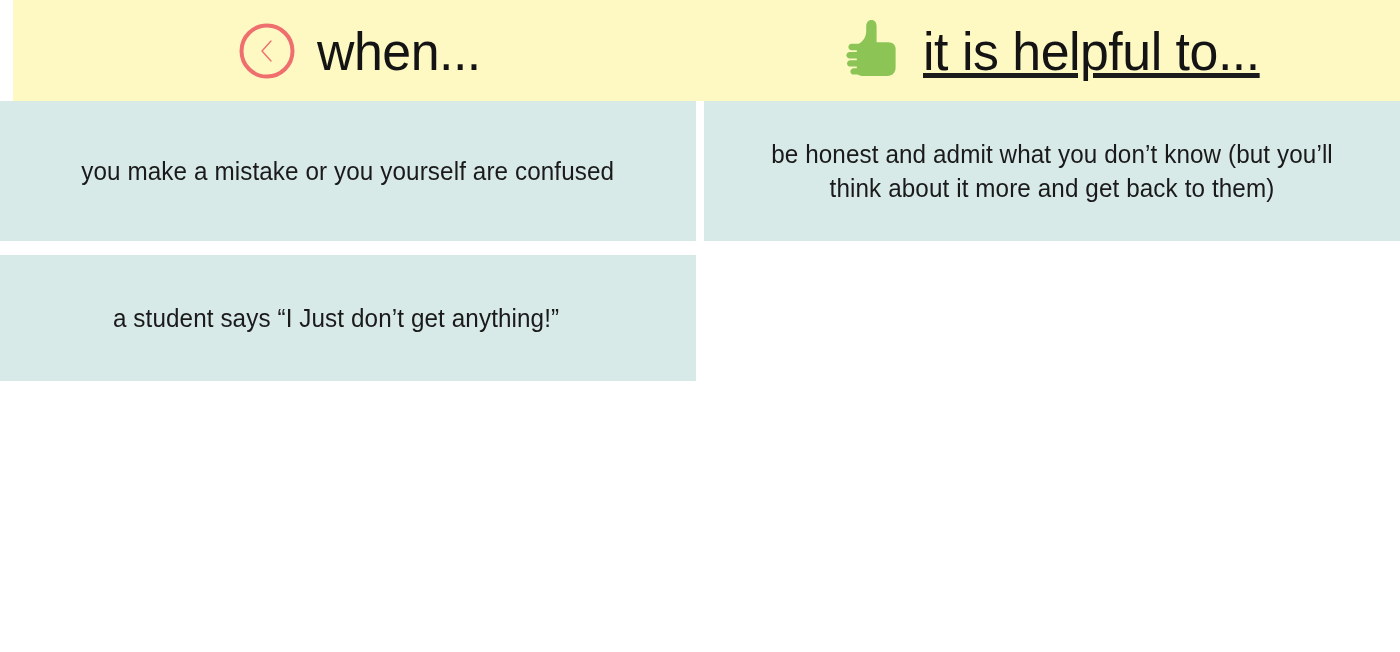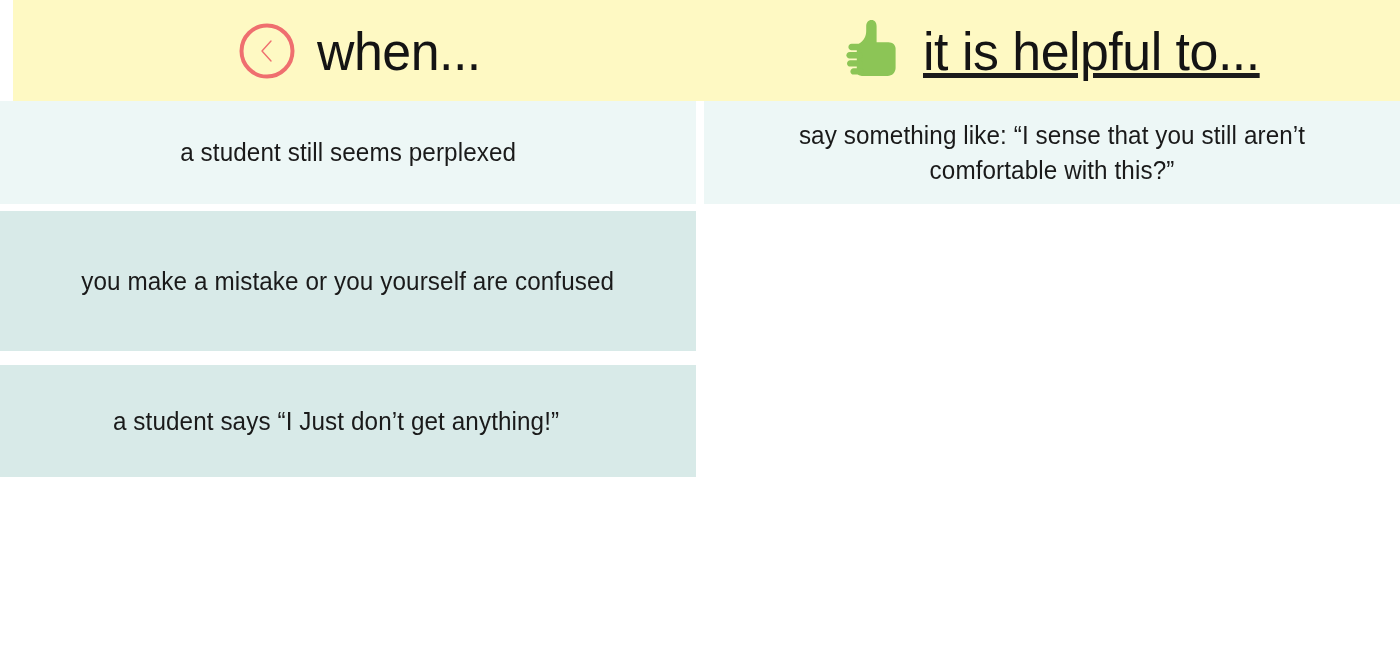--- a/index.html
+++ b/index.html
@@ -114,21 +114,21 @@
     letter-spacing: 0.1px;
     transform: scaleX(0.97);
   }
 
   .row-a .cell { background: #edf7f6; }
   .row-b .cell { background: #d8eae8; }
 
   .row-1 .cell { height: 103px; }
   .row-2 .cell { height: 140px; }
   .row-3 .cell { height: 145px; }
-  .row-4 .cell { height: 112px; padding-left: 10px; }
+  .row-4 .cell { height: 126px; padding-left: 10px; }
 </style>
 </head>
 <body>
 
 <div class="sheet">
 
   <div class="header">
 
     <div class="header-cell left">
       <div class="header-inner">
@@ -195,33 +195,28 @@
               C9.4 51.6 10.8 50.2 12.6 50.2 Z"></path>
           </svg>
         </span>
         <span class="header-title">it is helpful to...</span>
       </div>
     </div>
   </div>
 
   <div class="grid">
 
-    <div class="row row-1 row-a">
-      <div class="cell">
-        <span class="cell-text">a student still seems perplexed</span>
-      </div>
-      <div class="cell right-cell">
-        <span class="cell-text">say something like: “I sense that you still aren’t comfortable with this?”</span>
-      </div>
-    </div>
 
     <div class="row row-2 row-b">
       <div class="cell">
         <span class="cell-text">you make a mistake or you yourself are confused</span>
       </div>
+      <div class="cell right-cell">
+        <span class="cell-text">be honest and admit what you don’t know (but you’ll think about it more and get back to them)</span>
+      </div>
     </div>
 
     <div class="row row-3 row-a">
     </div>
 
     <div class="row row-4 row-b">
       <div class="cell">
         <span class="cell-text">a student says “I Just don’t get anything!”</span>
       </div>
     </div>

